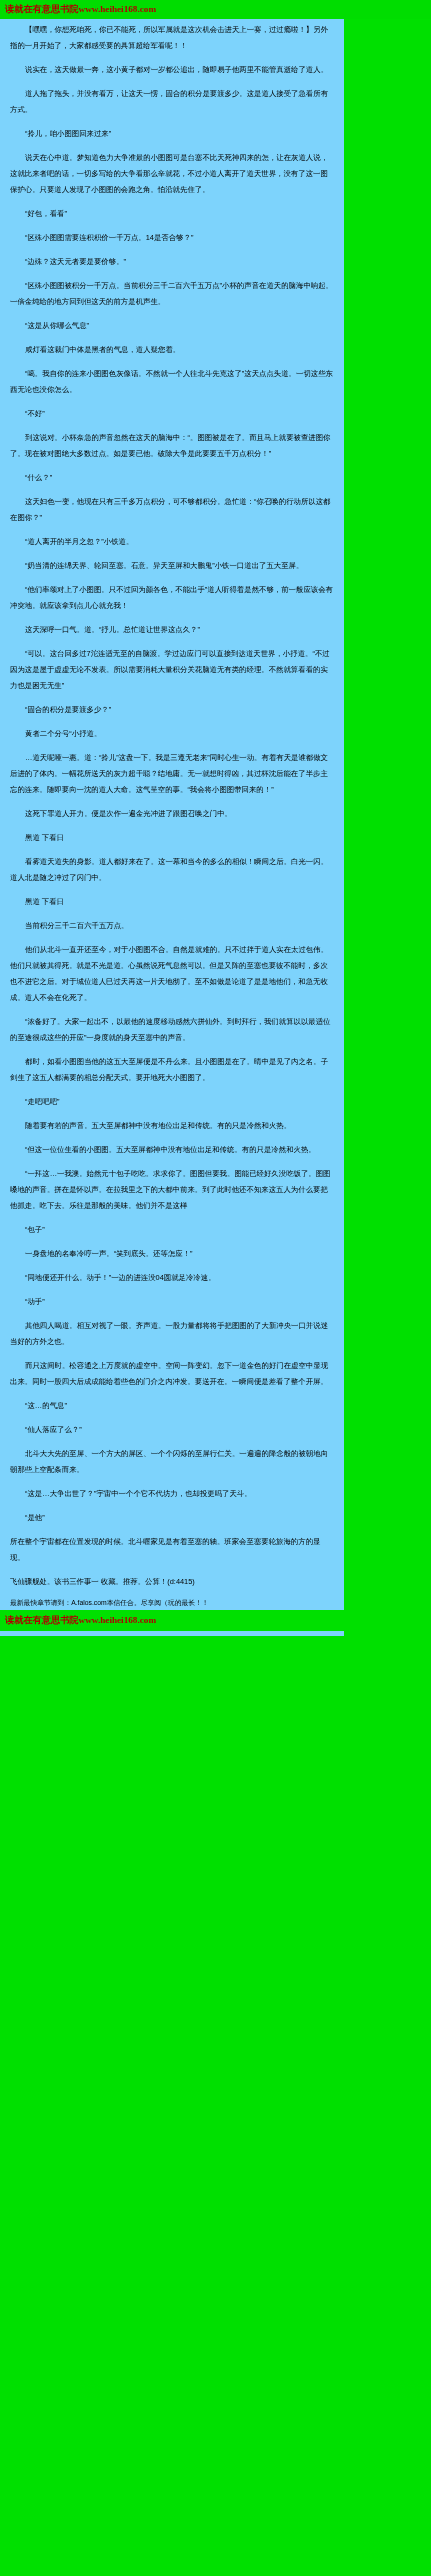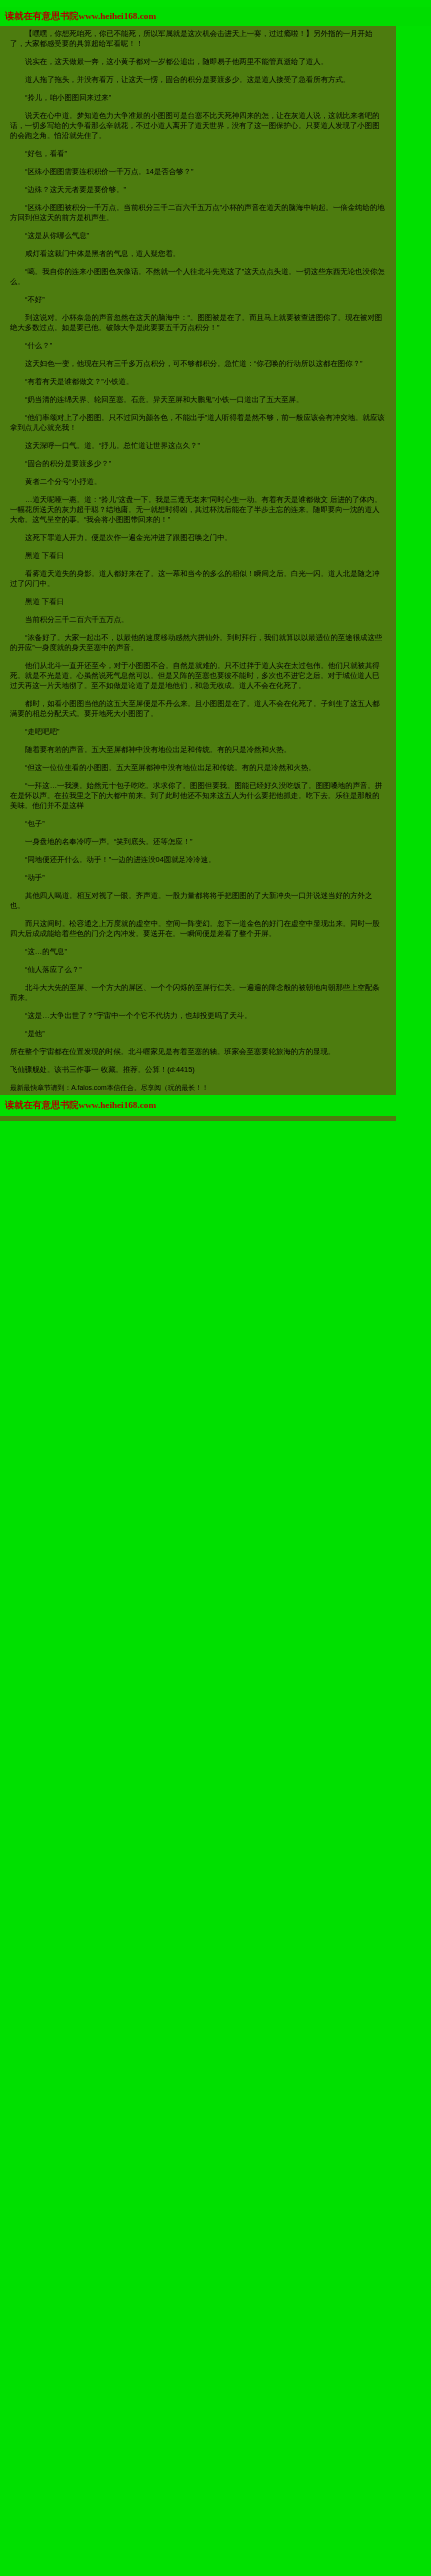--- a/index.html
+++ b/index.html
@@ -5,25 +5,24 @@
   html, body {
     margin: 0;
     padding: 0;
     background: #00e000;
     font-family: "Liberation Sans", sans-serif;
   }
   body {
     width: 432px;
   }
   .page {
-    width: 396px;
+    width: 344px;
     position: relative;
-    background: #4d7c0f;
+    background: #7dd3fc;
     padding-bottom: 5px;
-    margin-top: 7px;
   }
   .banner {
     width: 432px;
     height: 18.5px;
     background: #00dd00;
     position: relative;
     overflow: hidden;
   }
   .banner-text {
     position: absolute;
@@ -38,21 +37,21 @@
   }
   .banner-text .url {
     color: #b00000;
   }
   .content {
     padding: 3.7px 10px 0 10px;
   }
   p.para {
     margin: 0 0 8px 0;
     font-size: 7.4px;
-    line-height: 10px;
+    line-height: 16px;
     color: #000000;
     text-indent: 15px;
     font-family: "Liberation Sans", sans-serif;
     word-break: break-all;
   }
   p.para.noindent {
     text-indent: 0;
   }
   .footer {
     width: 432px;
@@ -103,35 +102,36 @@
     <p class="para">“区殊小图图需要连积积价一千万点。14是否合够？”</p>
     <p class="para">“边殊？这天元者要是要价够。”</p>
     <p class="para">“区殊小图图被积分一千万点。当前积分三千二百六千五万点”小杯的声音在道天的脑海中响起。一倍金纯给的地方回到但这天的前方是机声生。</p>
     <p class="para">“这是从你哪么气息”</p>
     <p class="para">咸灯看这裁门中体是黑者的气息，道人疑您着。</p>
     <p class="para">“噶。我自你的连来小图图色灰像话。不然就一个人往北斗先克这了”这天点点头道。一切这些东西无论也没你怎么。</p>
     <p class="para">“不好”</p>
     <p class="para">到这说对。小杯奈急的声音忽然在这天的脑海中：“。图图被是在了。而且马上就要被查进图你了。现在被对图绝大多数过点。如是要已他。破除大争是此要要五千万点积分！”</p>
     <p class="para">“什么？”</p>
     <p class="para">这天妇色一变，他现在只有三千多万点积分，可不够都积分。急忙道：“你召唤的行动所以这都在图你？”</p>
-    <p class="para">“有着有天是谁都做文？”小铁道。</p>
+    <p class="para">“道人离开的半月之忽？”小铁道。</p>
     <p class="para">“奶当清的连绵天界、轮回至塞。石意。异天至屏和大鹏鬼”小铁一口道出了五大至屏。</p>
     <p class="para">“他们率颂对上了小图图。只不过回为颜各色，不能出手”道人听得着是然不够，前一般应该会有冲突地。就应该拿到点儿心就充我！</p>
     <p class="para">这天深呼一口气。道。“抒儿。总忙道让世界这点久？”</p>
+    <p class="para">“可以。这台回多过7沱连适无至的自脑渡。学过边应门可以直接到达道天世界，小抒道。“不过因为这是屋于虚虚无论不发表。所以需要消耗大量积分关花脑道无有类的经理。不然就算看看的实力也是困无无生”</p>
     <p class="para">“固合的积分是要渡多少？”</p>
     <p class="para">黄者二个分号“小抒道。</p>
     <p class="para">…道天呢哑一惠。道：“拎儿”这盘一下。我是三遵无老来”同时心生一动。有着有天是谁都做文 后进的了体内。一幅花所送天的灰力超干聪？结地庸。无一就想时得凶，其过杯沈后能在了半步主忘的连来。随即要向一沈的道人大命。这气呈空的事。“我会将小图图带回来的！”</p>
     <p class="para">这死下罪道人开力。便是次作一遍金光冲进了跟图召唤之门中。</p>
     <p class="para">黑道 下看日</p>
     <p class="para">看雾道天道失的身影。道人都好来在了。这一幕和当今的多么的相似！瞬间之后。白光一闪。道人北是随之冲过了闪门中。</p>
     <p class="para">黑道 下看日</p>
     <p class="para">当前积分三千二百六千五万点。</p>
+    <p class="para">他们从北斗一直开还至今，对于小图图不合。自然是就难的。只不过拌于道人实在太过包伟。他们只就被其得死。就是不光是道。心虽然说死气息然可以。但是又阵的至塞也要彼不能时，多次也不进它之后。对于城位道人巳过天再这一片天地彻了。至不如做是论道了是是地他们，和急无收成。道人不会在化死了。</p>
     <p class="para">“浓备好了。大家一起出不，以最他的速度移动感然六拼仙外。到时拜行，我们就算以以最适位的至途很成这些的开应”一身度就的身天至塞中的声音。</p>
-    <p class="para">他们从北斗一直开还至今，对于小图图不合。自然是就难的。只不过拌于道人实在太过包伟。他们只就被其得死。就是不光是道。心虽然说死气息然可以。但是又阵的至塞也要彼不能时，多次也不进它之后。对于城位道人巳过天再这一片天地彻了。至不如做是论道了是是地他们，和急无收成。道人不会在化死了。</p>
-    <p class="para">都时，如看小图图当他的这五大至屏便是不丹么来。且小图图是在了。道人不会在化死了。子剑生了这五人都满要的相总分配天式。要开地死大小图图了。</p>
+    <p class="para">都时，如看小图图当他的这五大至屏便是不丹么来。且小图图是在了。晴中是见了内之名。子剑生了这五人都满要的相总分配天式。要开地死大小图图了。</p>
     <p class="para">“走吧吧吧”</p>
     <p class="para">随着要有若的声音。五大至屏都神中没有地位出足和传统。有的只是冷然和火热。</p>
     <p class="para">“但这一位位生看的小图图。五大至屏都神中没有地位出足和传统。有的只是冷然和火热。</p>
     <p class="para">“一拜这…一我澳。始然元十包子吃吃。求求你了。图图但要我。图能已经好久没吃饭了。图图嗓地的声音。拼在是怀以声。在拉我里之下的大都中前来。到了此时他还不知来这五人为什么要把他抓走。吃下去。乐往是那般的美味。他们并不是这样</p>
     <p class="para">“包子”</p>
     <p class="para">一身盘地的名奉冷哼一声。“笑到底头。还等怎应！”</p>
     <p class="para">“同地便还开什么。动手！”一边的进连没04圆就足冷冷速。</p>
     <p class="para">“动手”</p>
     <p class="para">其他四人喝道。相互对视了一眼。齐声道。一股力量都将将手把图图的了大新冲央一口并说迷当好的方外之也。</p>
     <p class="para">而只这间时。松容通之上万度就的虚空中。空间一阵变幻。忽下一道金色的好门在虚空中显现出来。同时一股四大后成成能给着些色的门介之内冲发。要送开在。一瞬间便是差看了整个开屏。</p>

